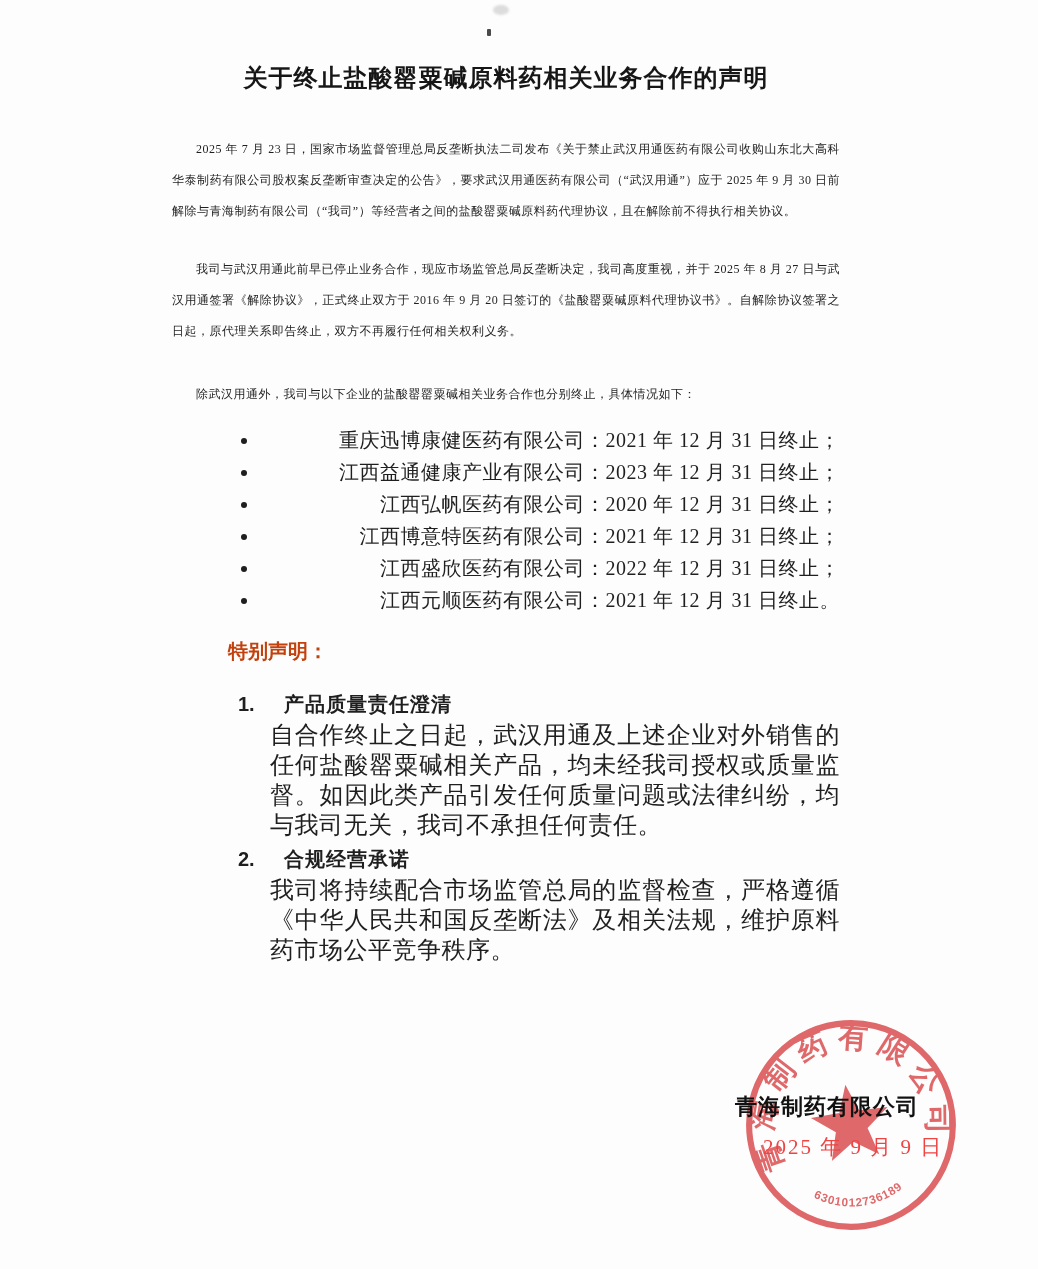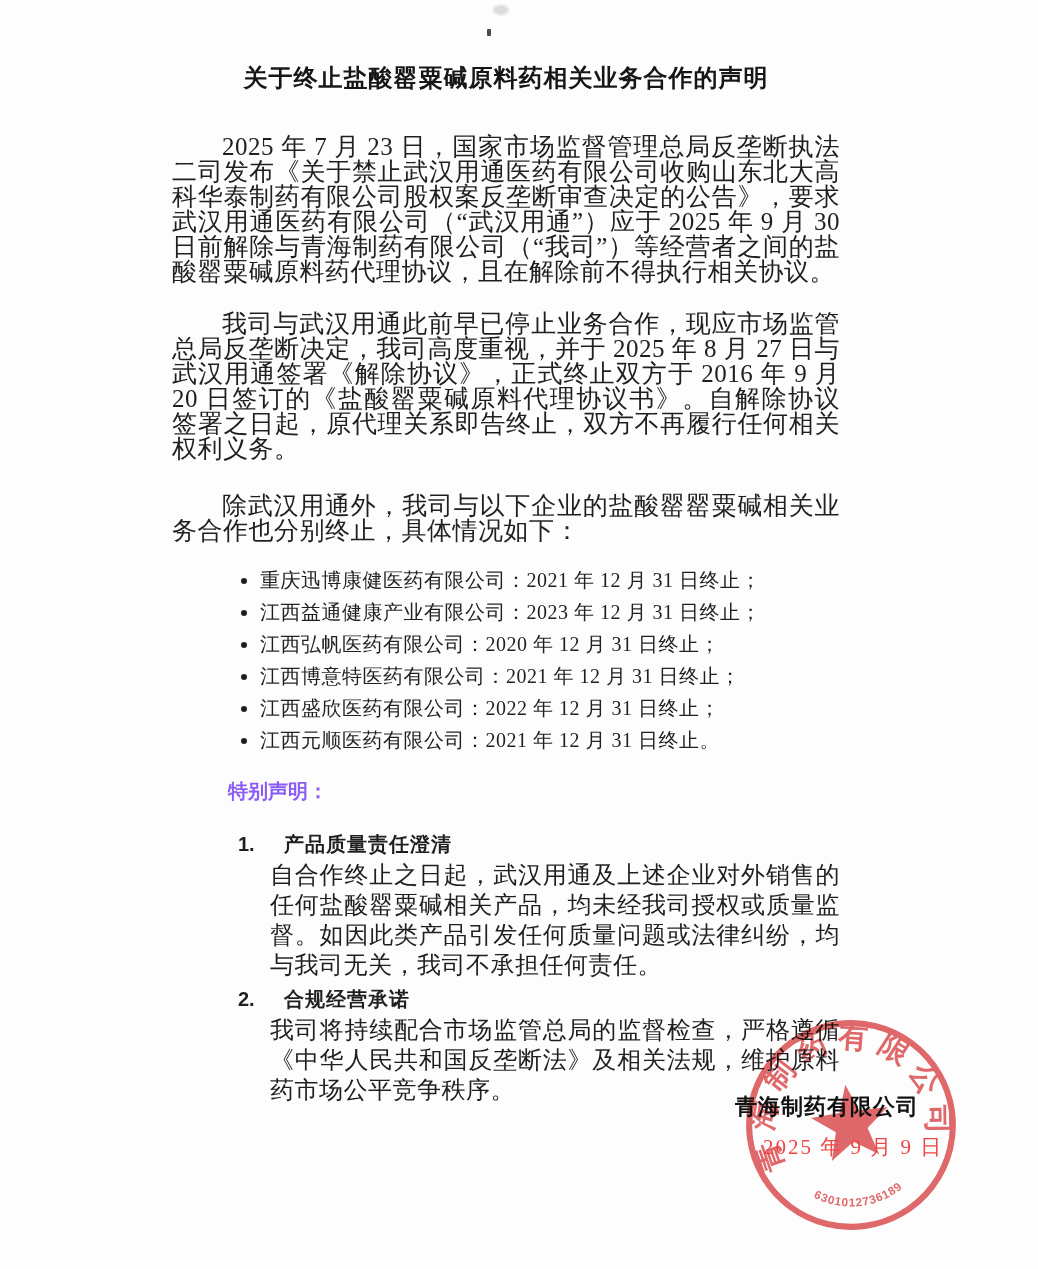--- a/index.html
+++ b/index.html
@@ -18,45 +18,46 @@
     font-family:"Liberation Sans","DejaVu Sans",sans-serif;
     font-weight:bold;
     font-size:24px;
     letter-spacing:1px;
     color:#161616;
   }
 
   .content{margin:0 170px 0 172px;}
 
   .body-para{
-    font-size:25px;
-    line-height:25px;
+    font-size:12px;
+    line-height:31px;
     text-align:justify;
     text-indent:2em;
     margin:0 0 27px 0;
     letter-spacing:0.5px;
   }
 
   ul.term-list{
     list-style:disc;
-    margin:21px 0 0 0;
+    margin:14px 0 0 0;
     padding:0 0 0 88px;
+    text-align:right;
   }
   ul.term-list li{
     font-size:20px;
     line-height:32px;
     letter-spacing:0.5px;
   }
 
   .special-heading{
     margin:22px 0 0 56px;
     font-family:Liberation Serif, serif;
     font-weight:bold;
     font-size:20px;
-    color:#8b5cf6;
+    color:#c2410c;
   }
 
   .numbered{margin-top:26px;}
   .num-item{margin-bottom:4px;}
   .num-row{display:flex;align-items:baseline;}
   .num-label{
     width:46px;
     margin-left:66px;
     font-family:"Liberation Sans","DejaVu Sans",sans-serif;
     font-weight:bold;

